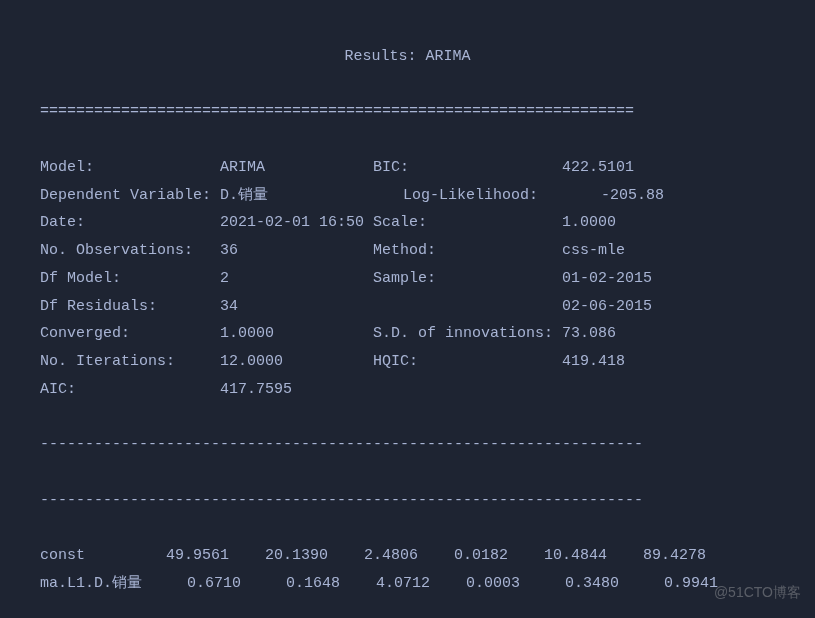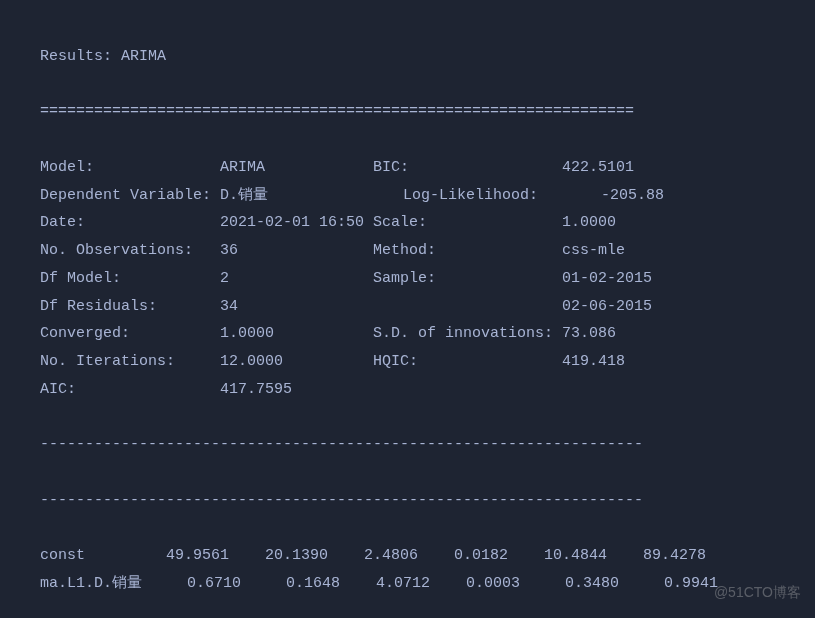--- a/index.html
+++ b/index.html
@@ -13,21 +13,21 @@
       width: 815px;
       height: 618px;
       overflow: hidden;
       position: relative;
     }
     .container {
       padding: 15px 40px;
       white-space: pre;
     }
     .title {
-      text-align: left;
+      text-align: center;
       white-space: pre;
     }
     .divider {
       white-space: pre;
       letter-spacing: 0;
     }
     .watermark {
       position: absolute;
       bottom: 12px;
       right: 14px;

